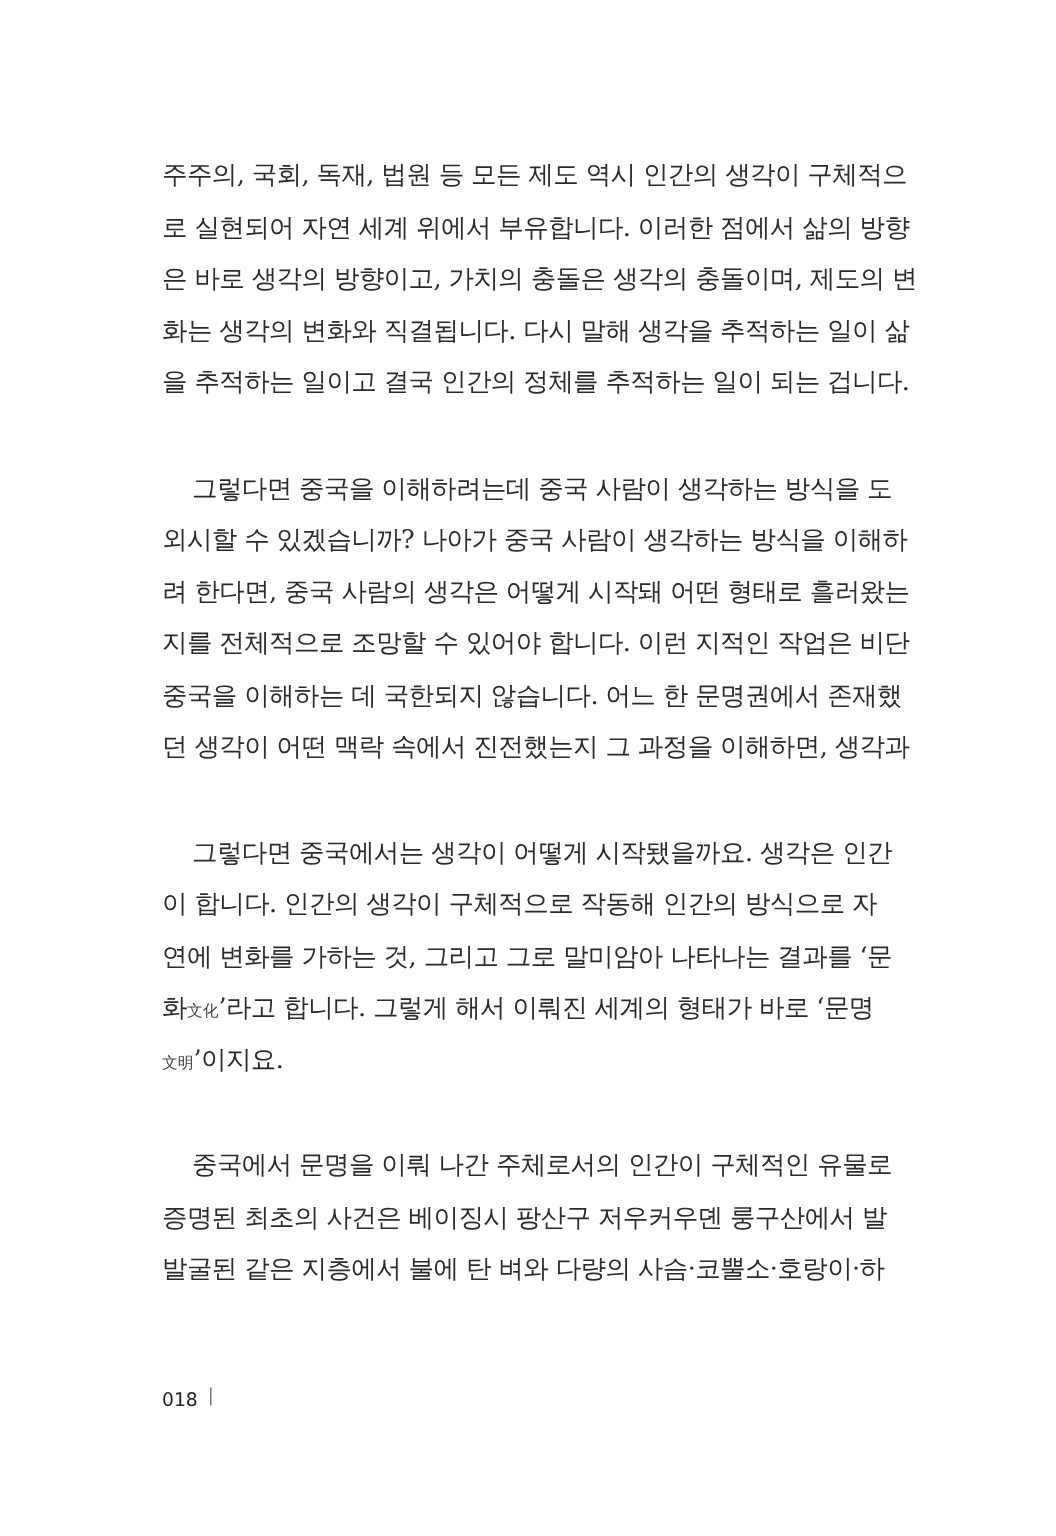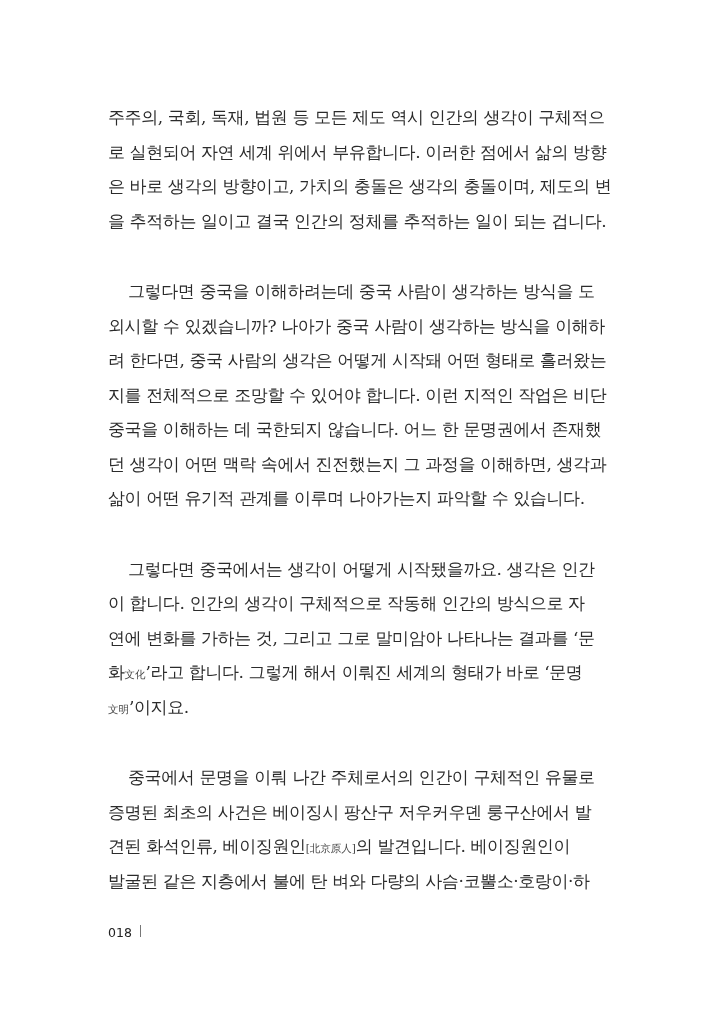--- a/index.html
+++ b/index.html
@@ -63,36 +63,35 @@
     }
   </style>
 </head>
 <body>
 
 <div class="page">
   <div class="text-block" id="text-block">
       <div class="line"><span>주주의, 국회, 독재, 법원 등 모든 제도 역시 인간의 생각이 구체적으</span></div>
       <div class="line"><span>로 실현되어 자연 세계 위에서 부유합니다. 이러한 점에서 삶의 방향</span></div>
       <div class="line"><span>은 바로 생각의 방향이고, 가치의 충돌은 생각의 충돌이며, 제도의 변</span></div>
+      <div class="line"><span>화는 생각의 변화와 직결됩니다. 다시 말해 생각을 추적하는 일이 삶</span></div>
       <div class="line"><span>을 추적하는 일이고 결국 인간의 정체를 추적하는 일이 되는 겁니다.</span></div>
       <div class="line indent"><span>그렇다면 중국을 이해하려는데 중국 사람이 생각하는 방식을 도</span></div>
       <div class="line"><span>외시할 수 있겠습니까? 나아가 중국 사람이 생각하는 방식을 이해하</span></div>
       <div class="line"><span>려 한다면, 중국 사람의 생각은 어떻게 시작돼 어떤 형태로 흘러왔는</span></div>
       <div class="line"><span>지를 전체적으로 조망할 수 있어야 합니다. 이런 지적인 작업은 비단</span></div>
       <div class="line"><span>중국을 이해하는 데 국한되지 않습니다. 어느 한 문명권에서 존재했</span></div>
       <div class="line"><span>던 생각이 어떤 맥락 속에서 진전했는지 그 과정을 이해하면, 생각과</span></div>
-      <div class="line"><span>삶이 어떤 유기적 관계를 이루며 나아가는지 파악할 수 있습니다.</span></div>
       <div class="line indent"><span>그렇다면 중국에서는 생각이 어떻게 시작됐을까요. 생각은 인간</span></div>
       <div class="line"><span>이 합니다. 인간의 생각이 구체적으로 작동해 인간의 방식으로 자</span></div>
       <div class="line"><span>연에 변화를 가하는 것, 그리고 그로 말미암아 나타나는 결과를 ‘문</span></div>
       <div class="line"><span>화</span><span class="hanja">文化</span><span>’라고 합니다. 그렇게 해서 이뤄진 세계의 형태가 바로 ‘문명</span></div>
       <div class="line"><span class="hanja">文明</span><span>’이지요.</span></div>
       <div class="line indent"><span>중국에서 문명을 이뤄 나간 주체로서의 인간이 구체적인 유물로</span></div>
       <div class="line"><span>증명된 최초의 사건은 베이징시 팡산구 저우커우뎬 룽구산에서 발</span></div>
-      <div class="line"><span>견된 화석인류, 베이징원인</span><span class="hanja">[北京原人]</span><span>의 발견입니다. 베이징원인이</span></div>
       <div class="line"><span>발굴된 같은 지층에서 불에 탄 벼와 다량의 사슴·코뿔소·호랑이·하</span></div>
     </div>
 
   <div class="footer">
     <span>018</span>
     <span class="sep"></span>
   </div>
 </div>
 
 </body></html>

